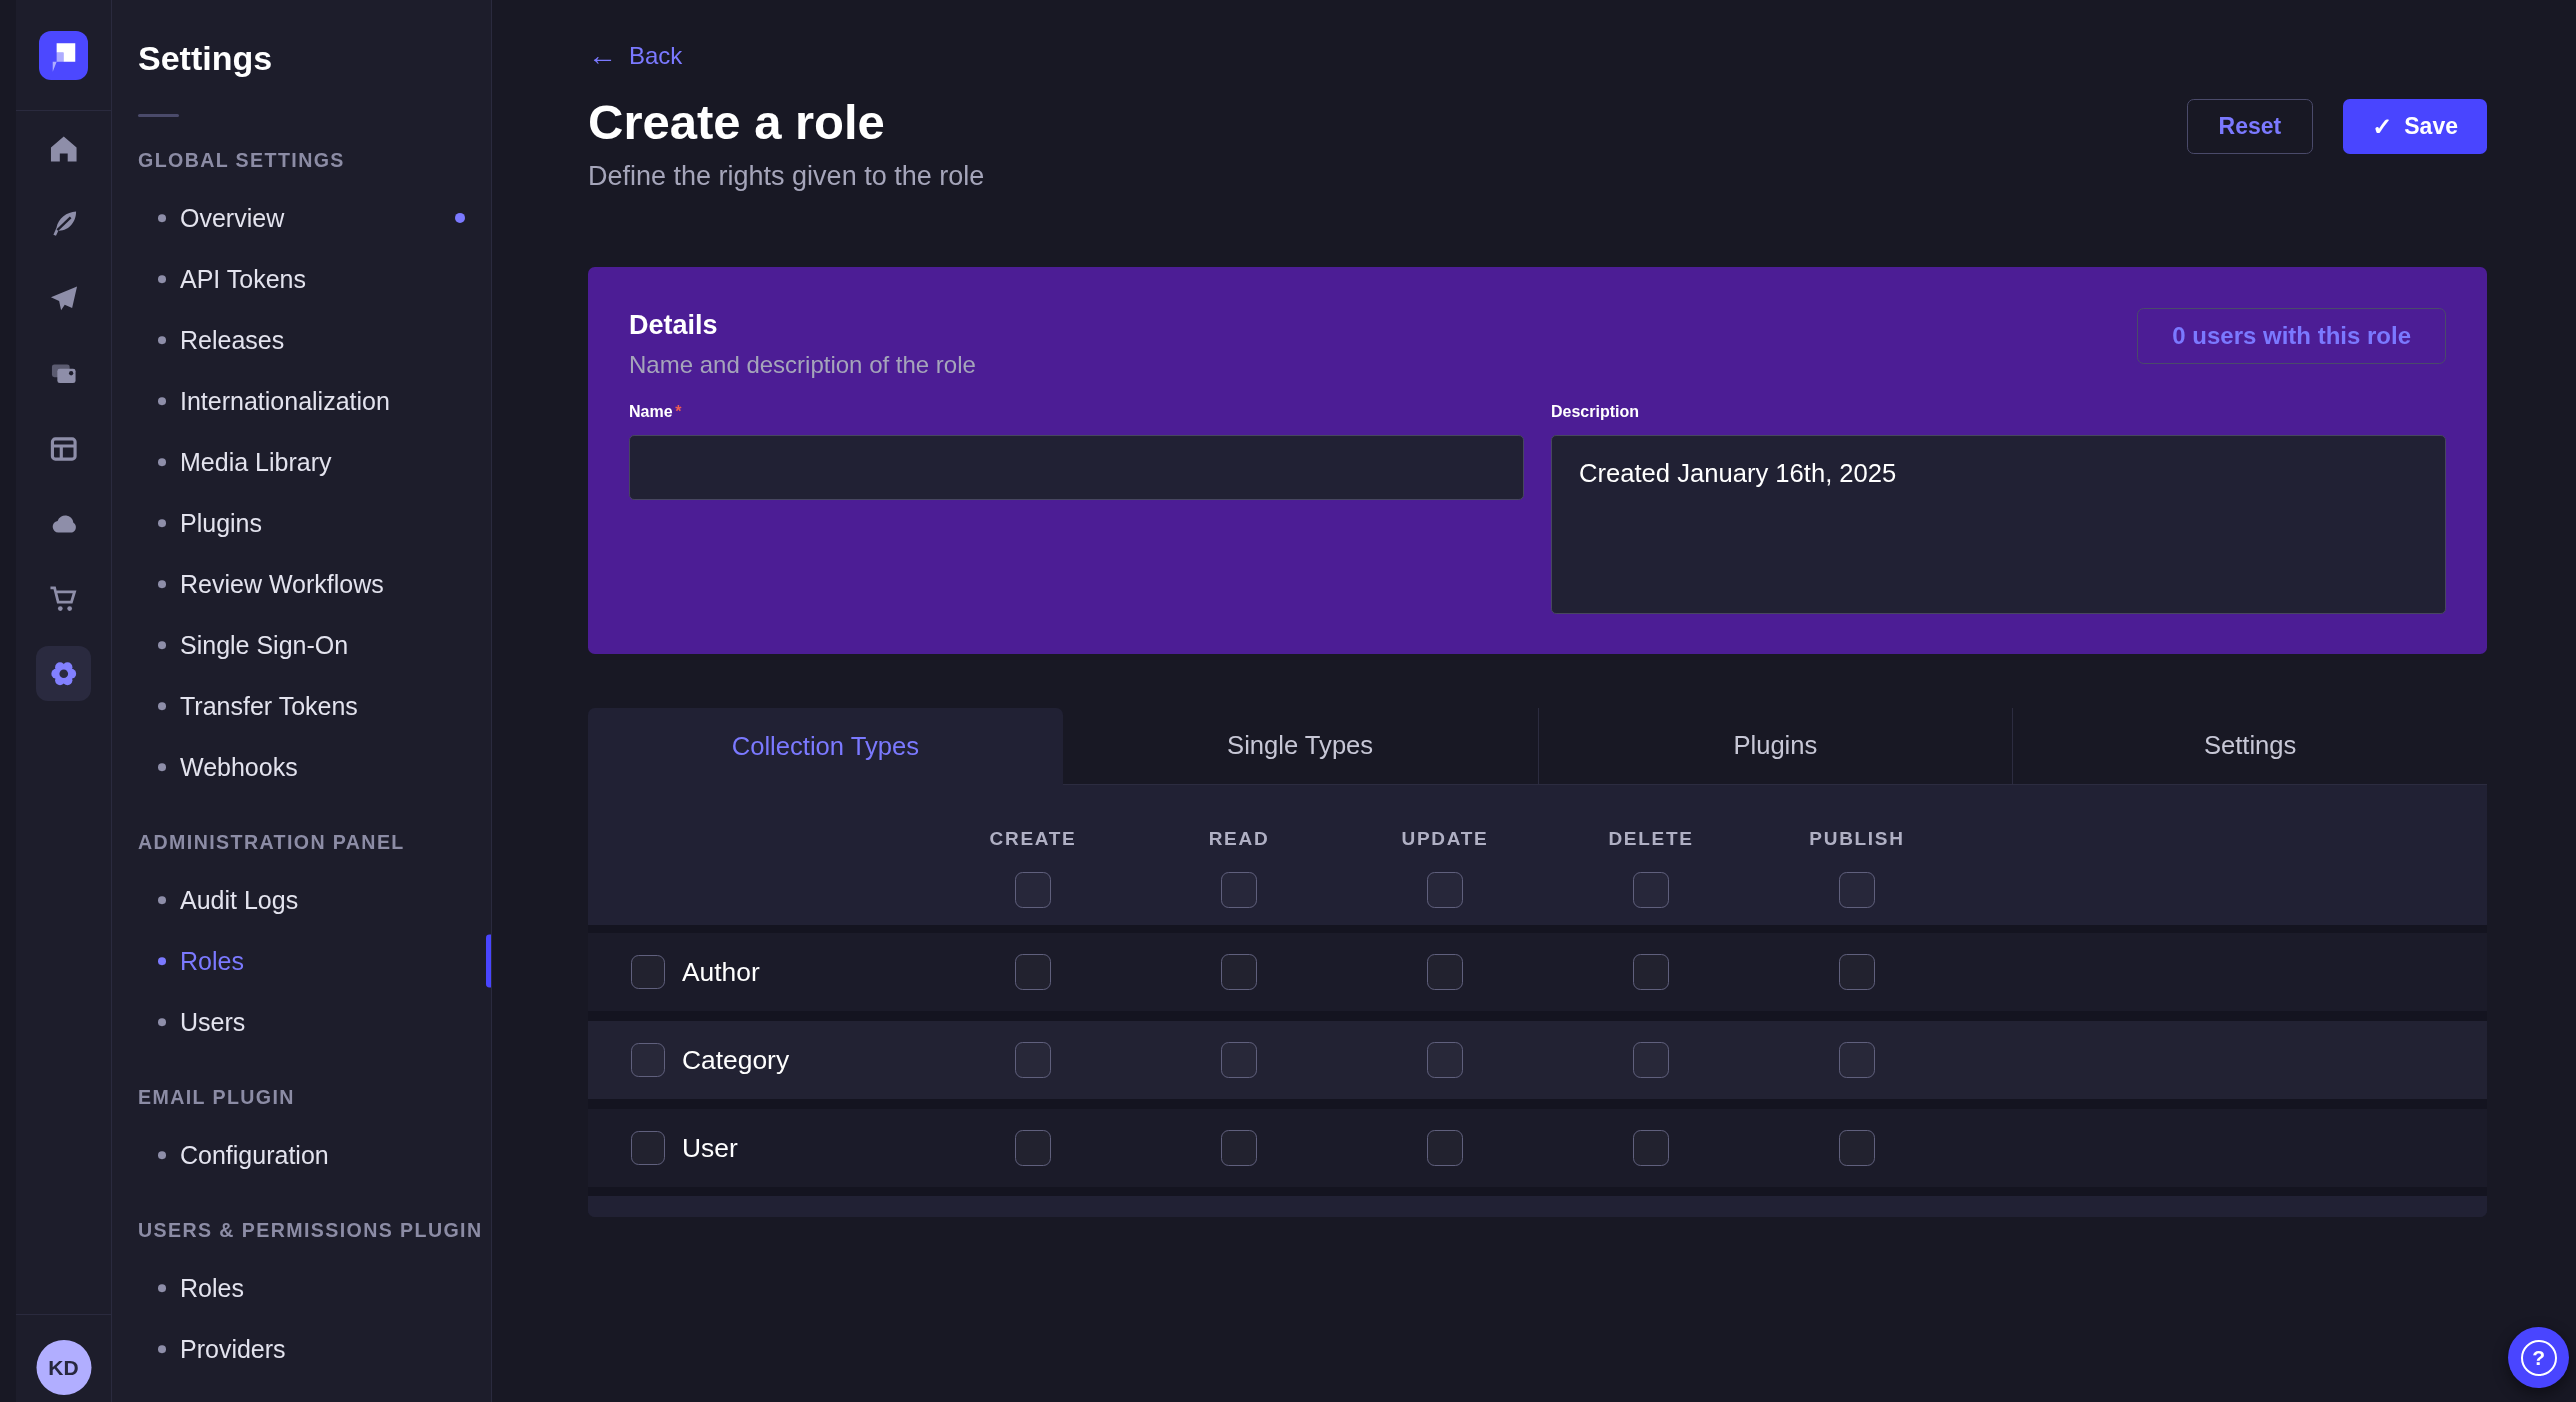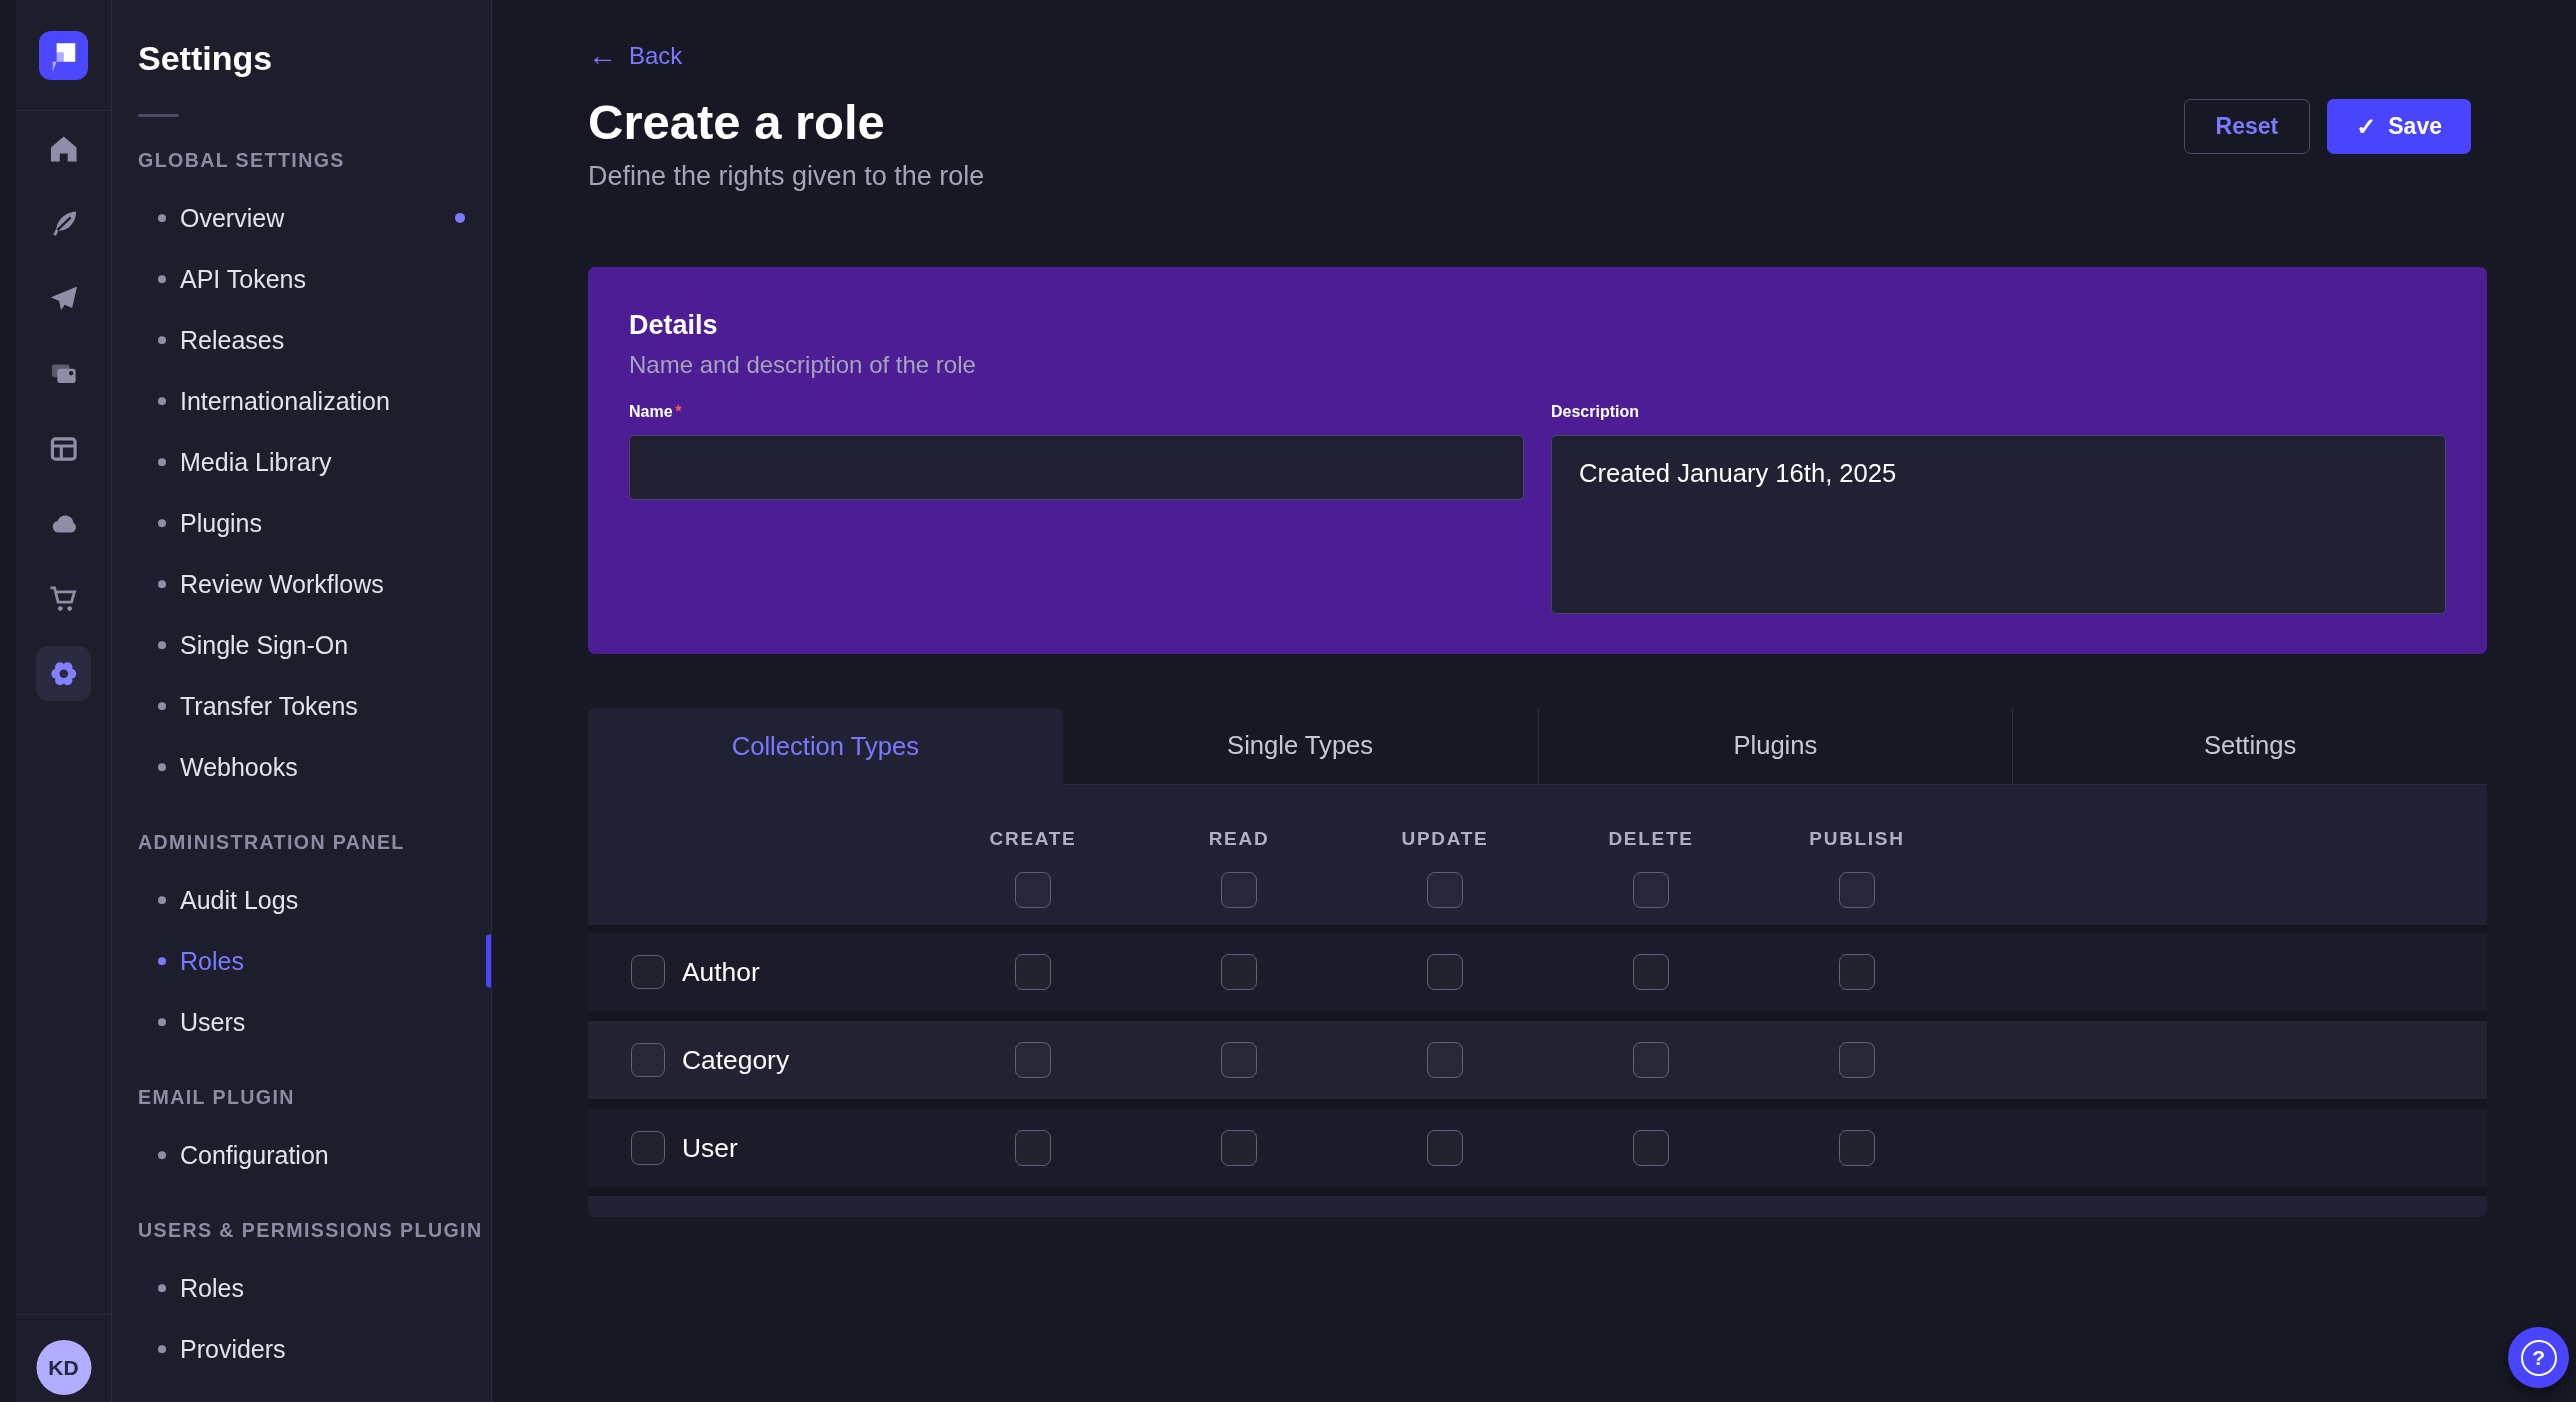--- a/index.html
+++ b/index.html
@@ -52,21 +52,21 @@
   .notif-dot { position:absolute; right:25.6px; top:50%; transform:translateY(-50%);
                width:10.2px; height:10.2px; border-radius:50%; background:#7b79ff; }
   
   .main { position:absolute; left:493px; top:0; right:0; bottom:0; background:#181824; }
   .main-inner { padding:0 89px 0 95px; position:relative; }
   .back-row { margin-top:41px; display:inline-flex; align-items:center; gap:12px;
               color:#7b79ff; font-size:24px; font-weight:500; cursor:pointer; }
   .back-arrow { font-size:29px; line-height:29px; }
   .page-title { margin-top:22px; font-size:49px; font-weight:600; line-height:60px; color:#fff; }
   .page-sub { margin-top:6px; font-size:27px; line-height:37px; color:#a5a5ba; }
-  .header-actions { position:absolute; top:99px; right:105px; display:flex; gap:17px; }
+  .header-actions { position:absolute; top:99px; right:89px; display:flex; gap:30px; }
   .btn { height:55px; border-radius:6.8px; font-size:23px; font-weight:600;
          display:flex; align-items:center; cursor:pointer; font-family:inherit; }
   .btn-reset { padding:0 31px; background:transparent; border:0.9px solid #4a4a6a; color:#7b79ff; }
   .btn-save { padding:0 29px; background:#4945ff; border:none; color:#fff; gap:12px; }
   .check-glyph { font-size:24px; line-height:24px; }
   
   .details-card { margin-top:72px; background:#4c1d95; border-radius:6.8px;
                   padding:41px 41px 37px; position:relative; }
   .card-title { font-size:27px; font-weight:600; line-height:34px; color:#fff; }
   .card-sub { margin-top:6.8px; font-size:24px; line-height:31px; color:#a5a5ba; }
@@ -287,20 +287,21 @@
       <button class="btn btn-save">
         <span class="check-glyph">✓</span>
         <span>Save</span>
       </button>
     </div>
 
     
     <section class="details-card">
       <div class="card-title">Details</div>
       <div class="card-sub">Name and description of the role</div>
+      <button class="users-btn">0 users with this role</button>
       <div class="fields">
         <div class="field">
           <div class="field-label">
             <span>Name</span><span class="req">*</span>
           </div>
           <input class="text-input" type="text" value="" style="">
         </div>
         <div class="field">
           <div class="field-label">Description</div>
           <textarea class="textarea" style="">Created January 16th, 2025</textarea>

